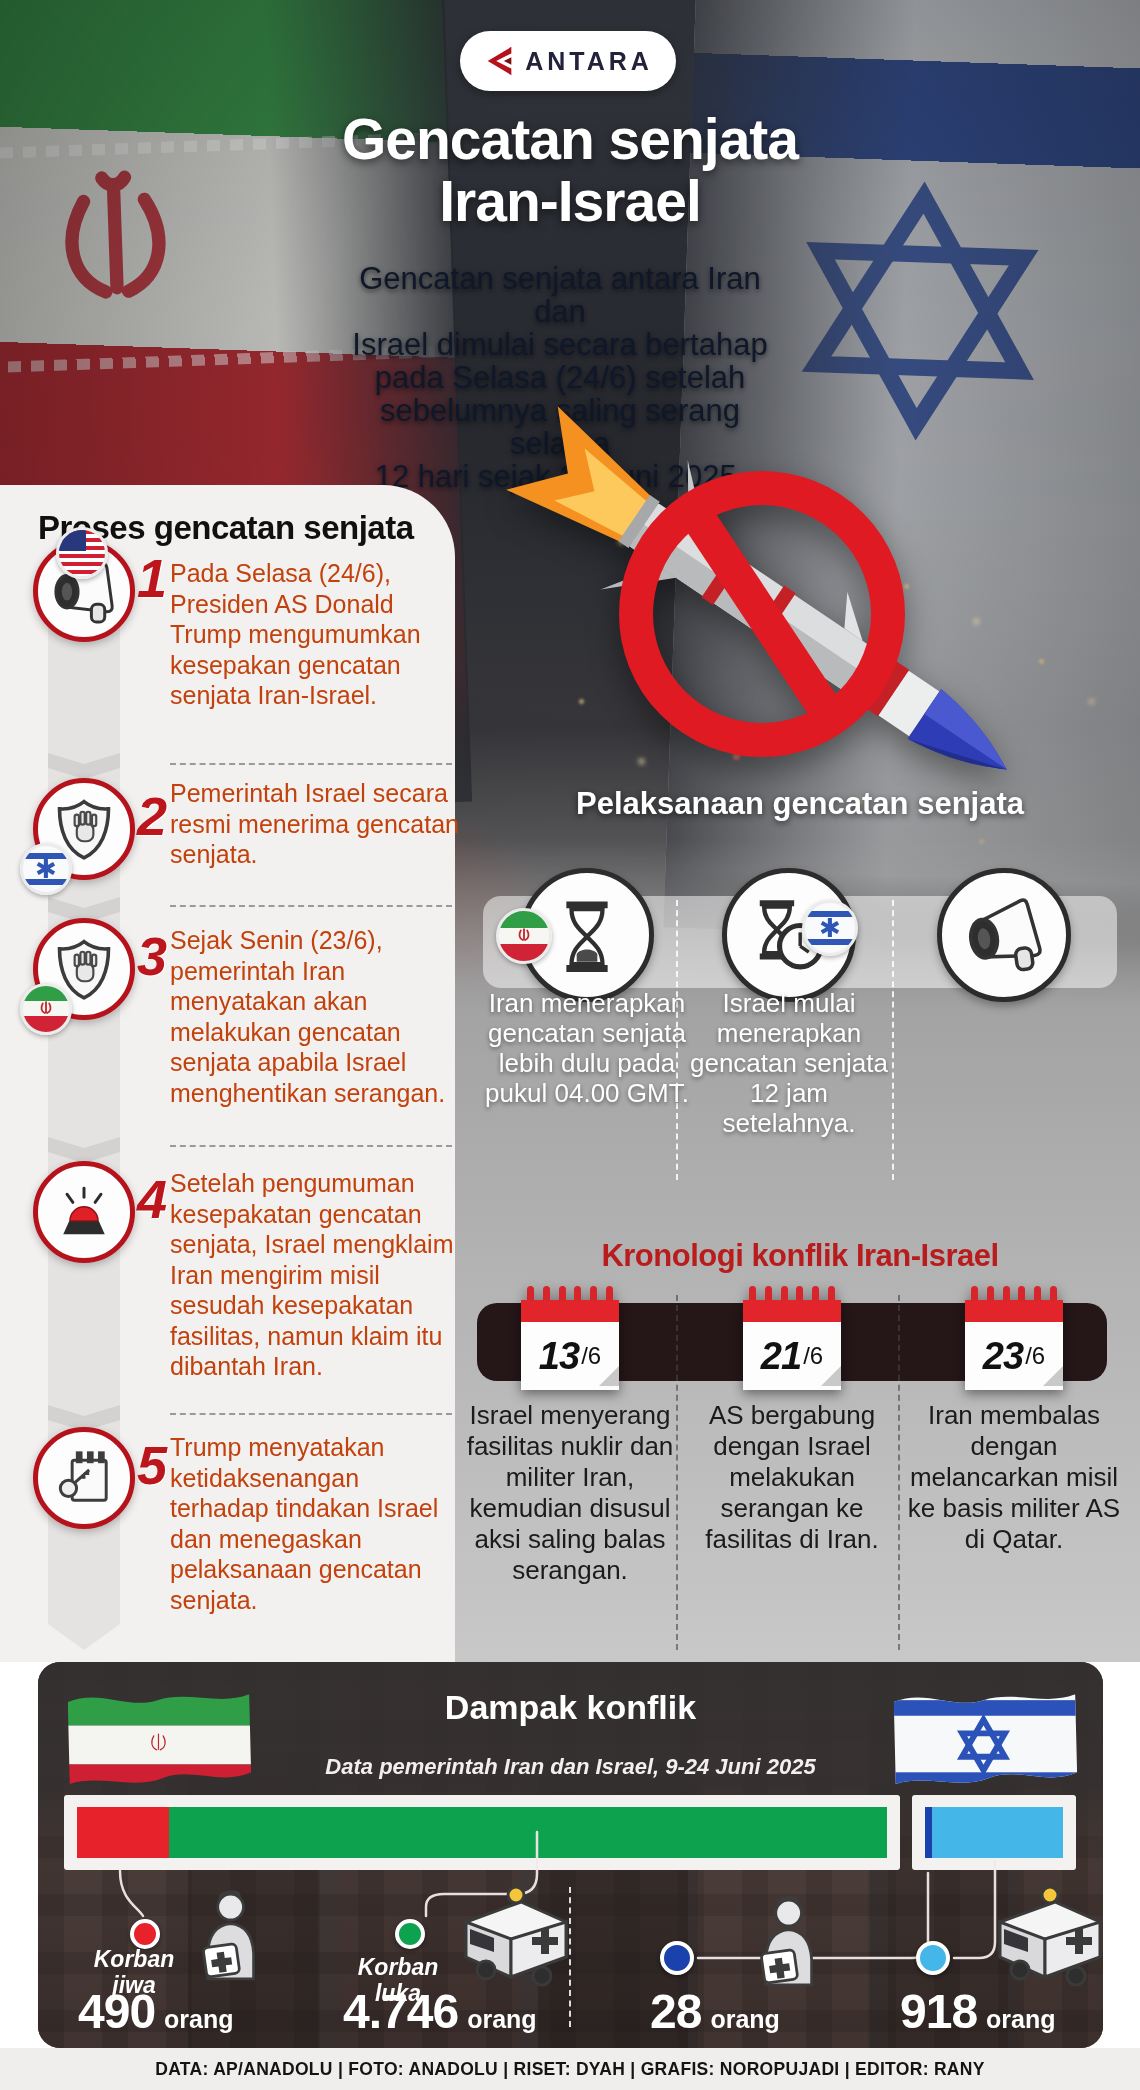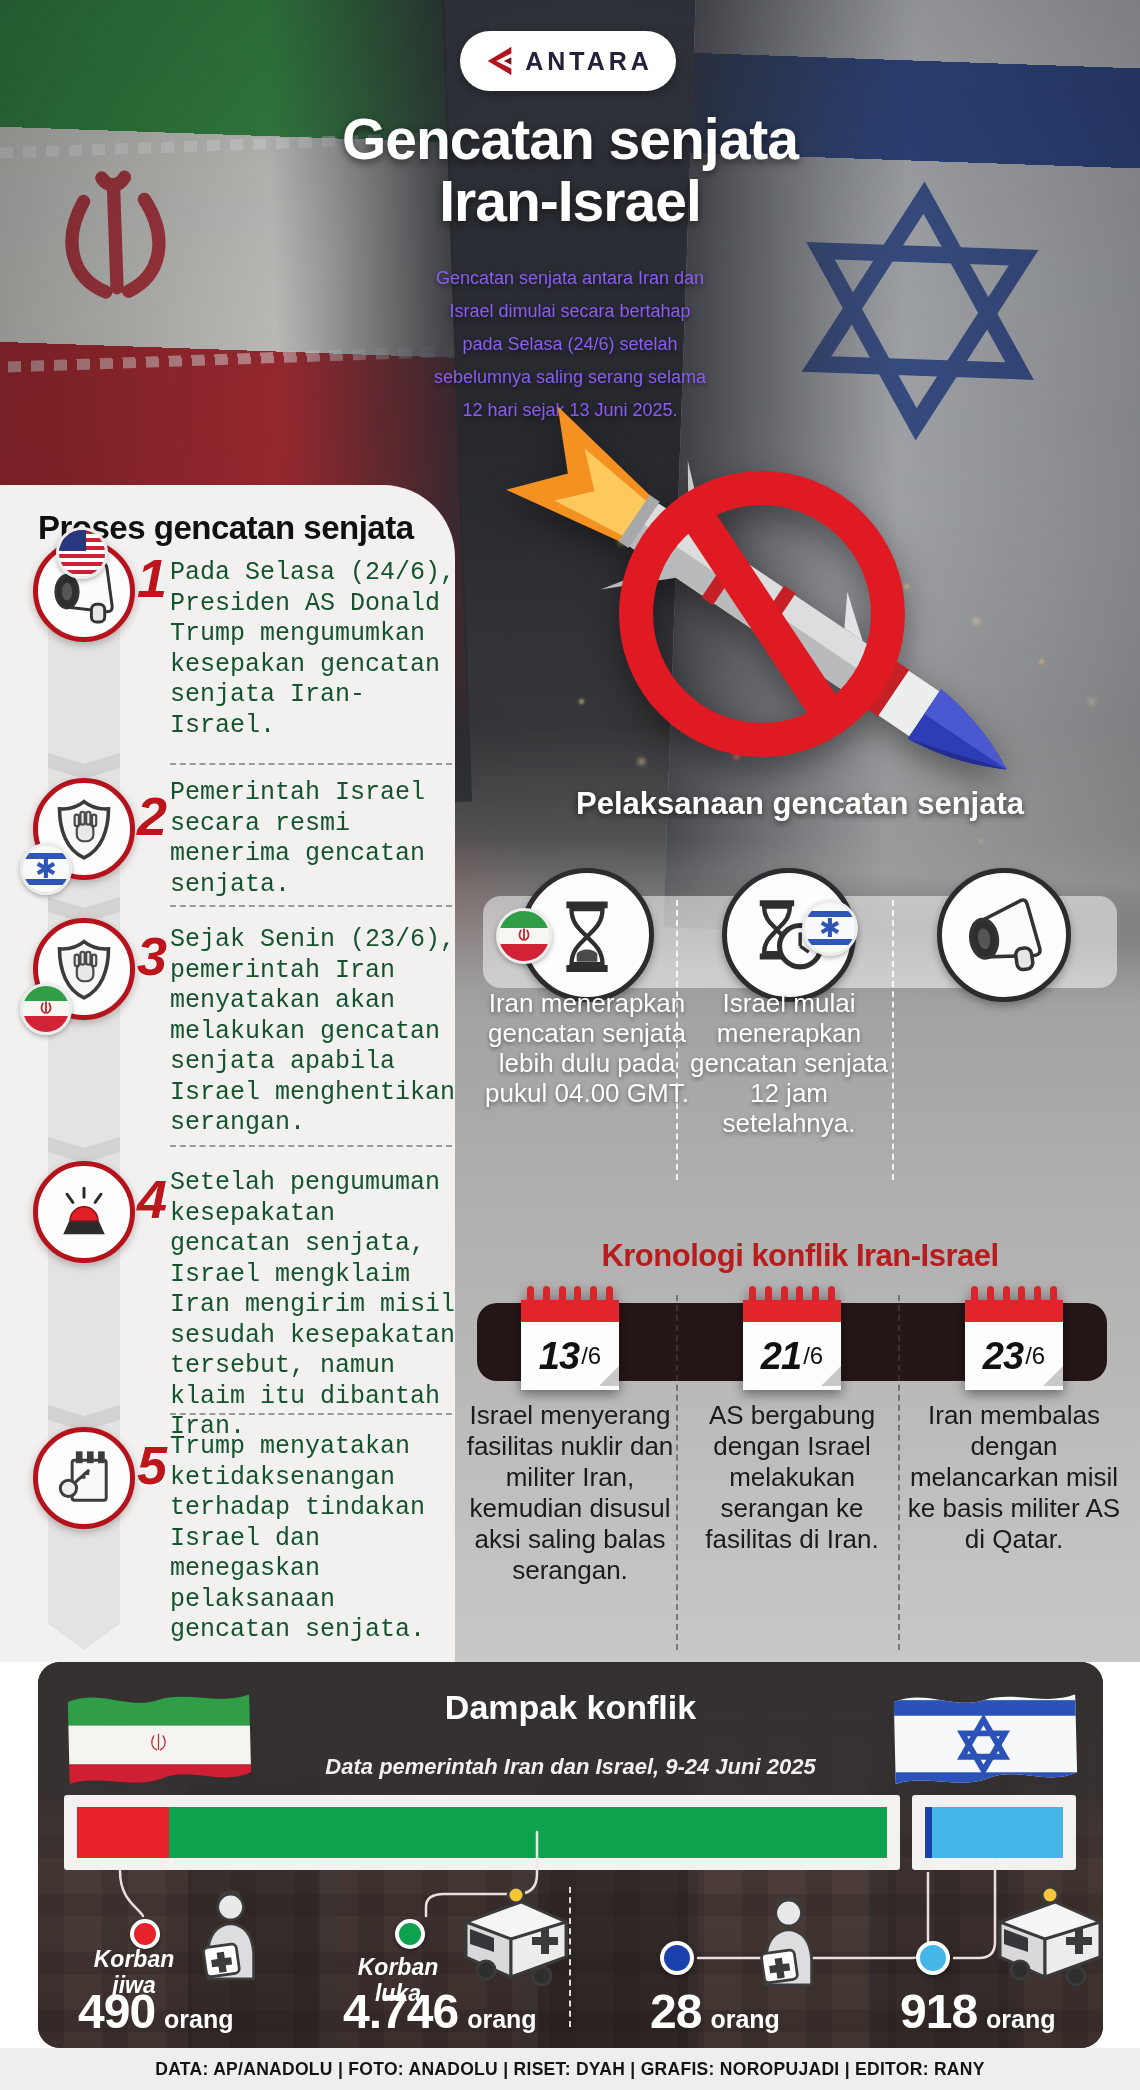--- a/index.html
+++ b/index.html
@@ -41,39 +41,39 @@
 
   .grayzone{position:absolute;left:0;top:1010px;width:1140px;height:652px;
       background:linear-gradient(180deg,#a3a3a4 0%,#b3b3b4 40%,#c8c8c8 100%);}
 
   
   .brand-pill{position:absolute;left:460px;top:31px;width:216px;height:60px;background:#fff;border-radius:30px;
       display:flex;align-items:center;justify-content:center;gap:8px;box-shadow:0 3px 10px rgba(0,0,0,.35);}
   .brand-text{font-size:25px;font-weight:bold;letter-spacing:4px;color:#22223a;}
   .title{position:absolute;left:0;top:108px;width:1140px;text-align:center;color:#fff;
       font-size:57px;font-weight:bold;line-height:62px;letter-spacing:-1px;text-shadow:0 3px 8px rgba(0,0,0,.55);}
-  .intro{position:absolute;left:355px;top:262px;width:430px;text-align:center;color:#8b5cf6;
-      font-size:18px;line-height:33px;text-shadow:0 2px 5px rgba(0,0,0,.6);}
+  .intro{position:absolute;left:345px;top:262px;width:430px;text-align:center;color:#0f172a;
+      font-size:31px;line-height:33px;text-shadow:0 2px 5px rgba(0,0,0,.6);}
 
   
   .missile-svg{position:absolute;left:380px;top:360px;filter:drop-shadow(0 12px 16px rgba(0,0,0,.4));}
 
   
   .panel{position:absolute;left:0;top:485px;width:455px;height:1177px;background:#f2f1ef;
       border-top-right-radius:72px;}
   .panel h2{margin:0;position:absolute;left:38px;top:24px;font-size:33px;font-weight:bold;color:#101010;letter-spacing:-0.5px;}
   .ribbon{position:absolute;left:48px;top:100px;width:72px;height:1065px;background:#e4e3e1;
       clip-path:polygon(0 0,100% 0,100% calc(100% - 26px),50% 100%,0 calc(100% - 26px));}
   .chev{position:absolute;left:48px;width:72px;height:26px;background:#d3d2d0;
       clip-path:polygon(0 0,50% 42%,100% 0,100% 58%,50% 100%,0 58%);}
   .sicon{position:absolute;left:33px;width:102px;height:102px;background:#fdfdfd;border:5px solid #b5121c;
       border-radius:50%;display:flex;align-items:center;justify-content:center;box-shadow:0 3px 8px rgba(0,0,0,.25);}
   .snum{position:absolute;left:137px;width:60px;font-size:54px;font-weight:bold;font-style:italic;color:#bc151c;
       text-shadow:1px 1px 0 #fff;}
-  .stext{position:absolute;left:170px;width:290px;font-size:25px;line-height:30.5px;color:#14532d;font-family:Liberation Mono, monospace;}
+  .stext{position:absolute;left:170px;width:290px;font-size:25px;line-height:30.5px;color:#c2410c;}
   .ssep{position:absolute;left:170px;width:282px;border-top:2px dashed #9a9a9a;}
   .badge{position:absolute;border-radius:50%;border:3px solid #ececec;box-shadow:0 2px 5px rgba(0,0,0,.3);overflow:hidden;}
   .badge-us{background:repeating-linear-gradient(180deg,#cf2033 0 4px,#fff 4px 8px);}
   .badge-us .canton{position:absolute;left:0;top:0;width:58%;height:46%;background:#27397c;}
   .badge-il{background:linear-gradient(180deg,#f8fafc 0 16%,#2f55b5 16% 28%,#f8fafc 28% 72%,#2f55b5 72% 84%,#f8fafc 84% 100%);
       display:flex;align-items:center;justify-content:center;}
   .badge-il .star{color:#2f55b5;font-size:26px;line-height:1;}
   .badge-ir{background:linear-gradient(180deg,#2f9e47 0 33%,#f6f6f2 33% 66%,#d02436 66% 100%);
       display:flex;align-items:center;justify-content:center;}
 
@@ -281,21 +281,21 @@
         <path d="M22,80 L78,80 L70,62 L30,62 Z" fill="#2c2c2c"></path>
         <path d="M31,62 a19,19 0 1,1 38,0 Z" fill="#e02027" stroke="#8f1014" stroke-width="2"></path>
         <g stroke="#2c2c2c" stroke-width="4" stroke-linecap="round">
           <line x1="50" y1="18" x2="50" y2="30"></line>
             <line x1="27" y1="26" x2="35" y2="37"></line>
             <line x1="73" y1="26" x2="65" y2="37"></line>
         </g>
       </svg>
     </div>
     <div class="snum" style="top:683px;">4</div>
-    <div class="stext" style="top:683px;">Setelah pengumuman kesepakatan gencatan senjata, Israel mengklaim Iran mengirim misil sesudah kesepakatan tersebut, namun klaim itu dibantah Iran.</div>
+    <div class="stext" style="top:683px;">Setelah pengumuman kesepakatan gencatan senjata, Israel mengklaim Iran mengirim misil sesudah kesepakatan fasilitas, namun klaim itu dibantah Iran.</div>
     <div class="ssep" style="top:928px;"></div>
 
     <div class="sicon" style="top:942px;">
       <svg width="74" height="74" viewBox="0 0 100 100">
         <g stroke="#3d3d3d" fill="#fafafa" stroke-width="4">
           <rect x="34" y="26" width="46" height="54" rx="3"></rect>
           <rect x="39" y="14" width="9" height="16" fill="#3d3d3d" stroke="none"></rect>
           <rect x="54" y="14" width="9" height="16" fill="#3d3d3d" stroke="none"></rect>
           <rect x="69" y="14" width="9" height="16" fill="#3d3d3d" stroke="none"></rect>
           <circle cx="29" cy="64" r="11" fill="#efefef"></circle>

